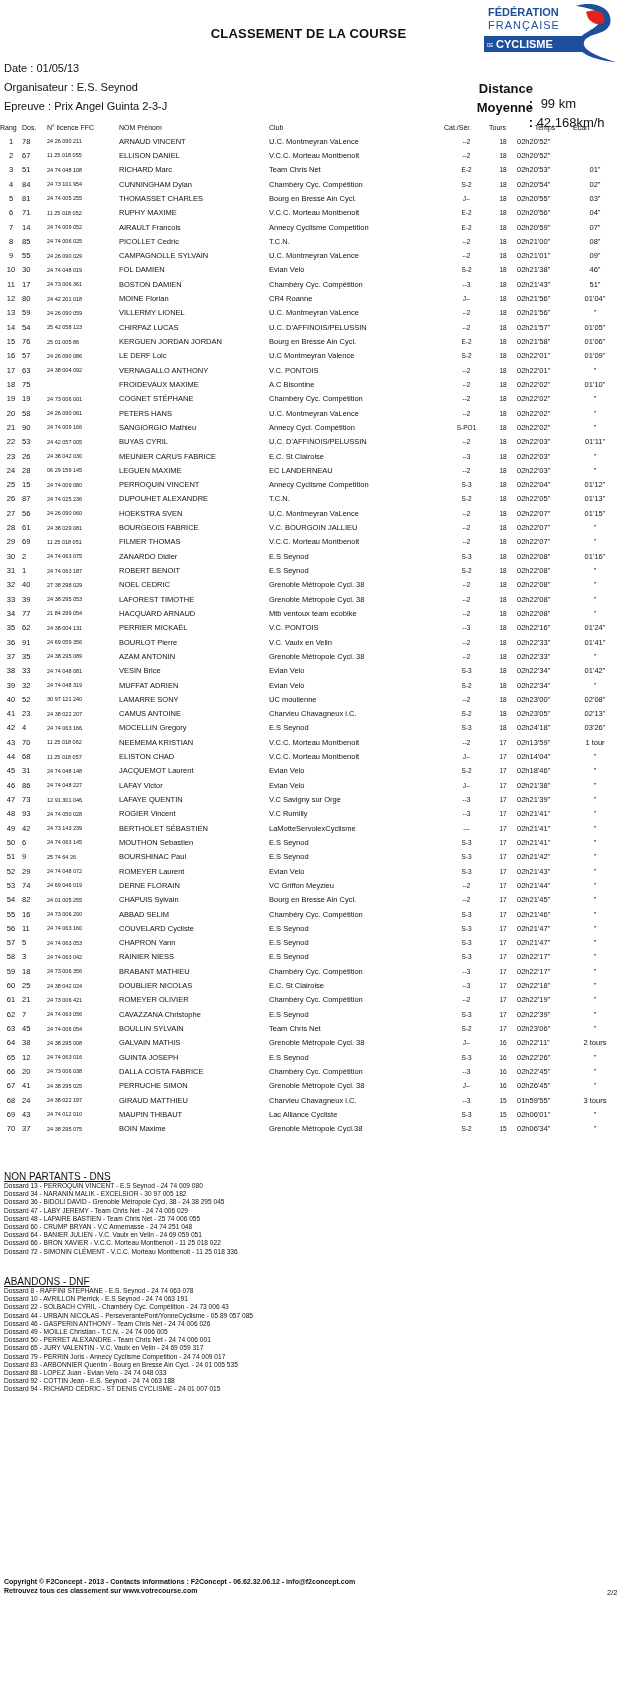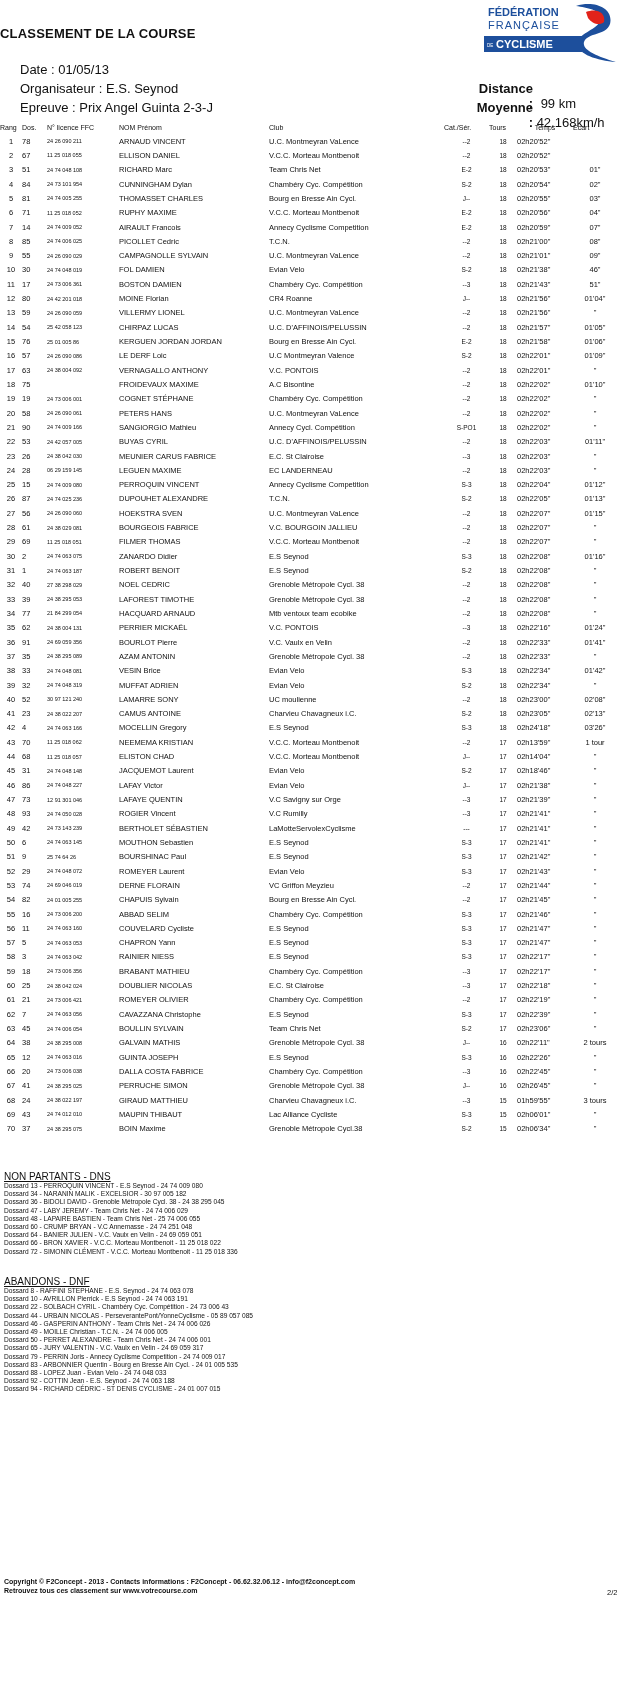--- a/index.html
+++ b/index.html
@@ -1,19 +1,19 @@
 <!DOCTYPE html>
 <html><head>
 <meta charset="utf-8">
 <style>
   html, body { margin:0; padding:0; background:#fff; }
   body { width:617px; height:1701px; position:relative; overflow:hidden; font-family:"Liberation Sans", sans-serif; color:#111; }
-  .title { position:absolute; left:0; width:617px; top:26px; text-align:left; font-size:13px; font-weight:bold; letter-spacing:0.2px; }
+  .title { position:absolute; left:0; width:617px; top:26px; text-align:center; font-size:13px; font-weight:bold; letter-spacing:0.2px; }
   .logo { position:absolute; left:484px; top:2px; width:133px; height:62px; }
-  .meta { position:absolute; font-size:13px;margin-left:16px; }
+  .meta { position:absolute; font-size:11px; }
   .meta-right { position:absolute; font-size:13px; left:520px; }
   .meta-right b { font-weight:bold; display:inline-block; width:60px; text-align:right; }
   table.results { position:absolute; left:0; top:120px; border-collapse:collapse; font-size:7.5px; width:617px; table-layout:fixed; }
   table.results th { font-weight:normal; font-size:7px; height:14px; text-align:left; padding:0; }
   table.results td { height:14.32px; padding:0; white-space:nowrap; overflow:hidden; }
   .c-rang { width:22px; text-align:center; }
   .c-dos { width:25px; }
   .c-lic { width:72px; font-size:5.5px; }
   .c-nom { width:150px; }
   .c-club { width:175px; }

